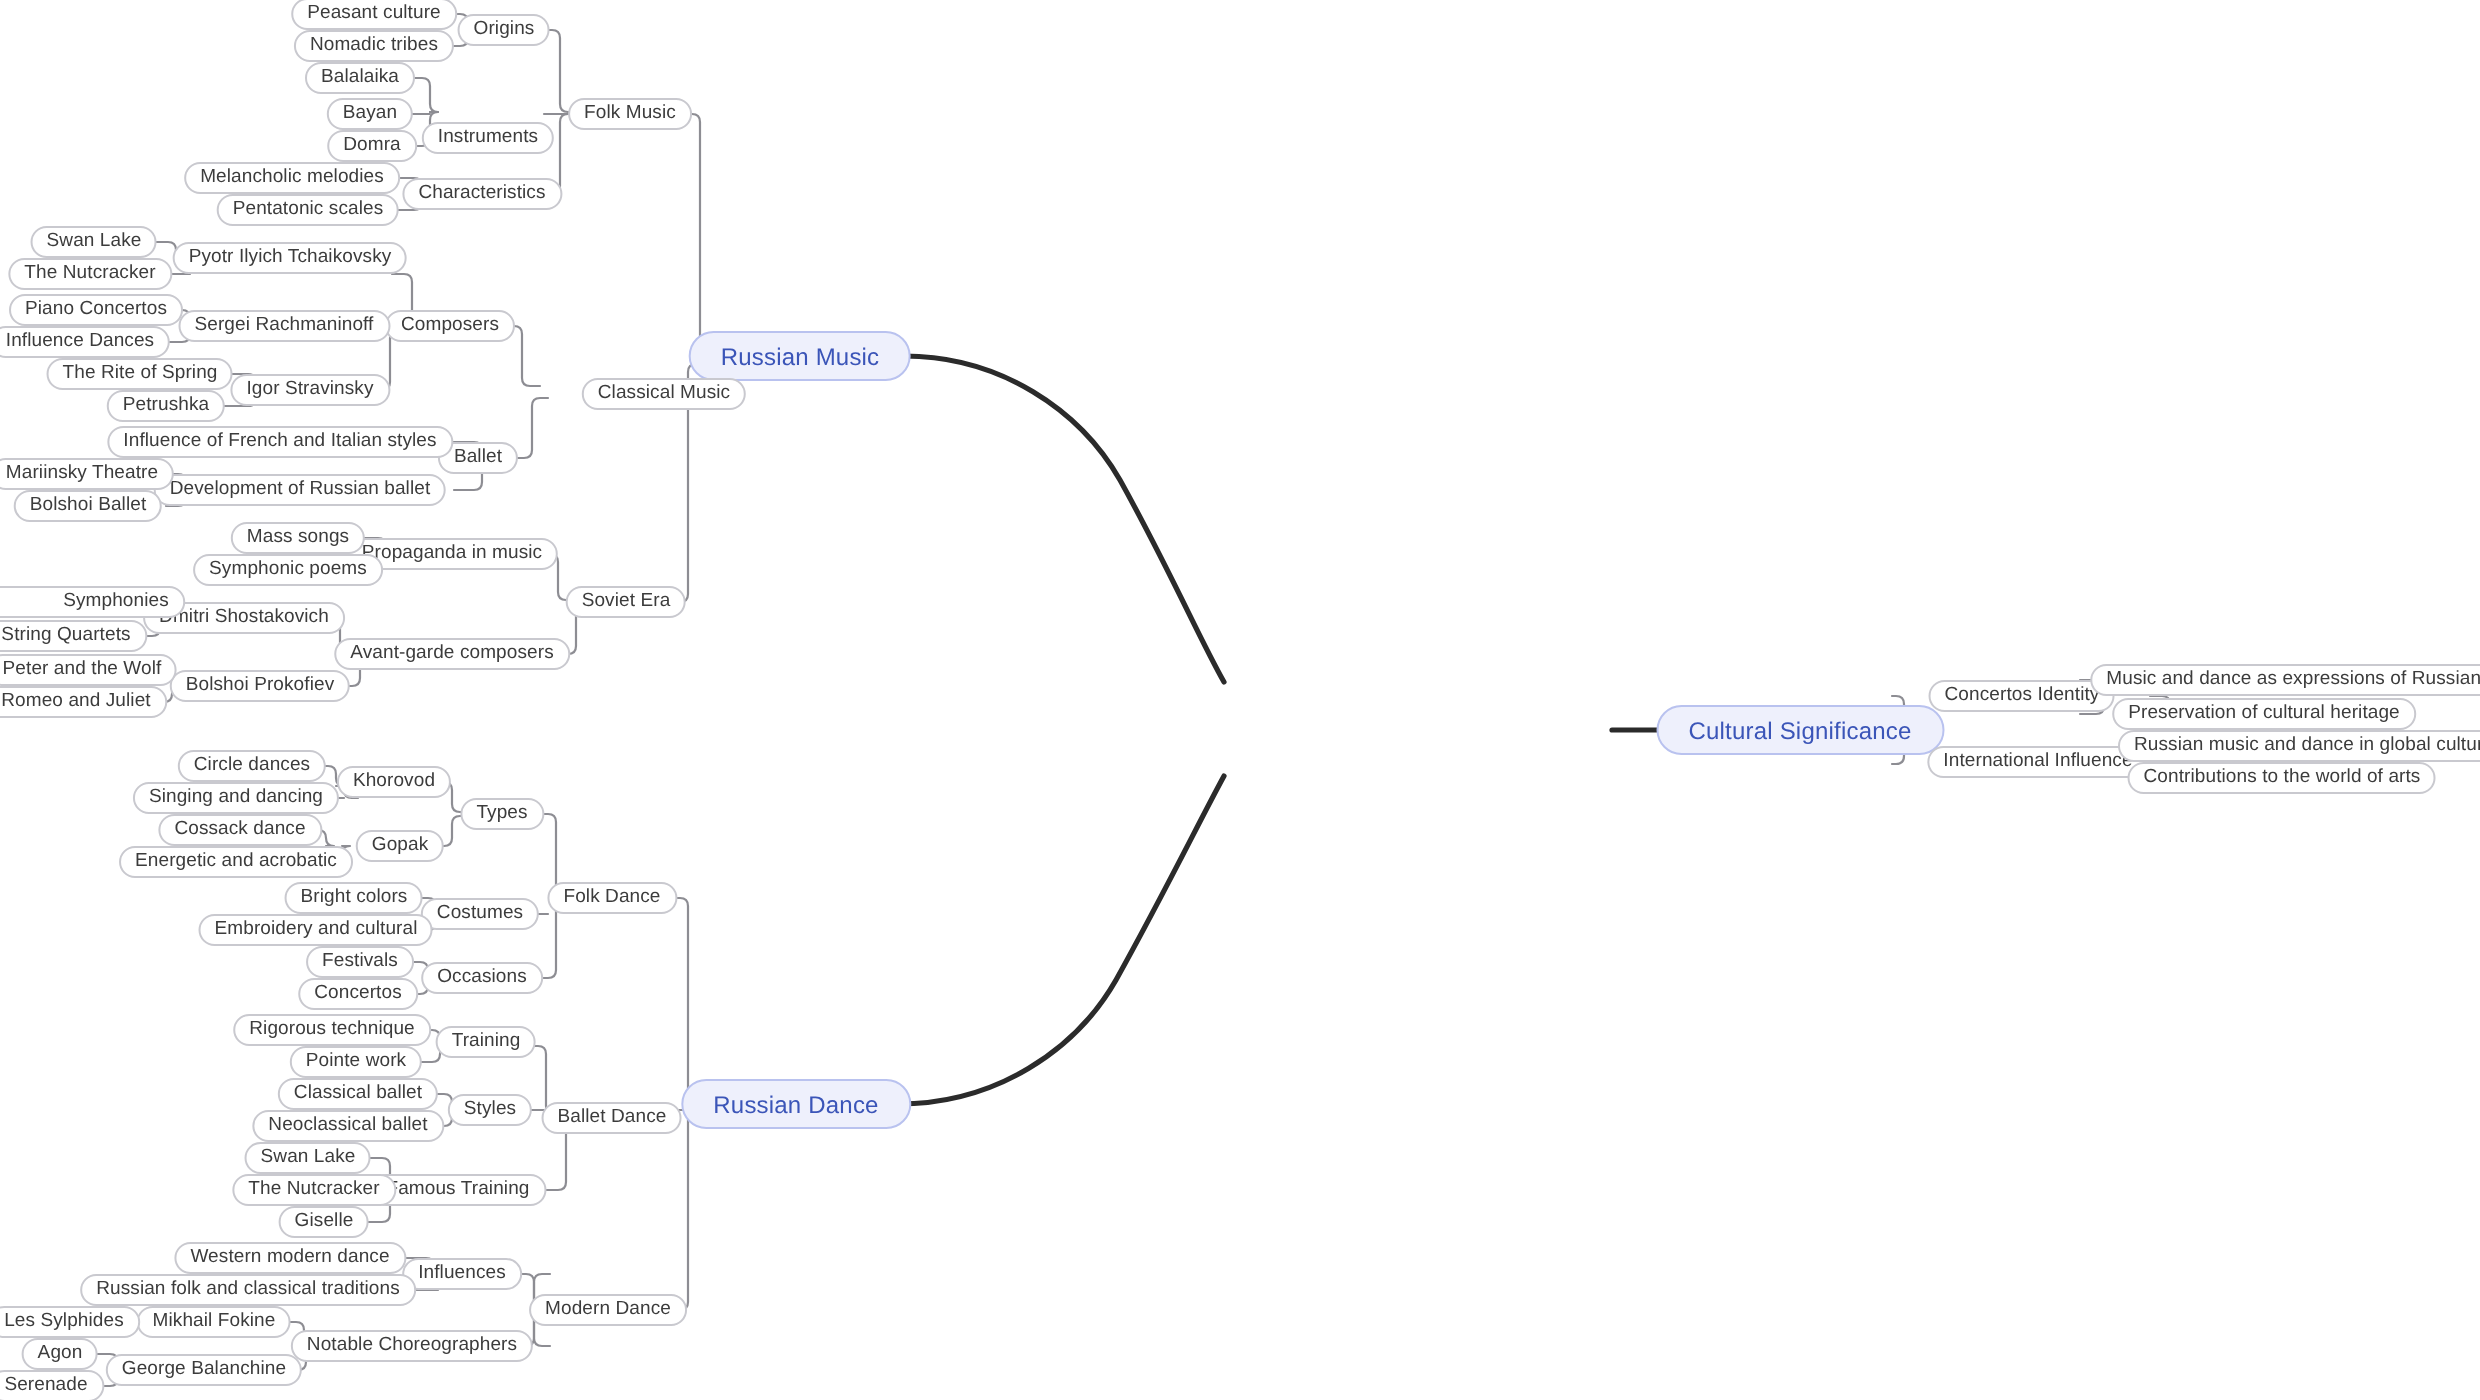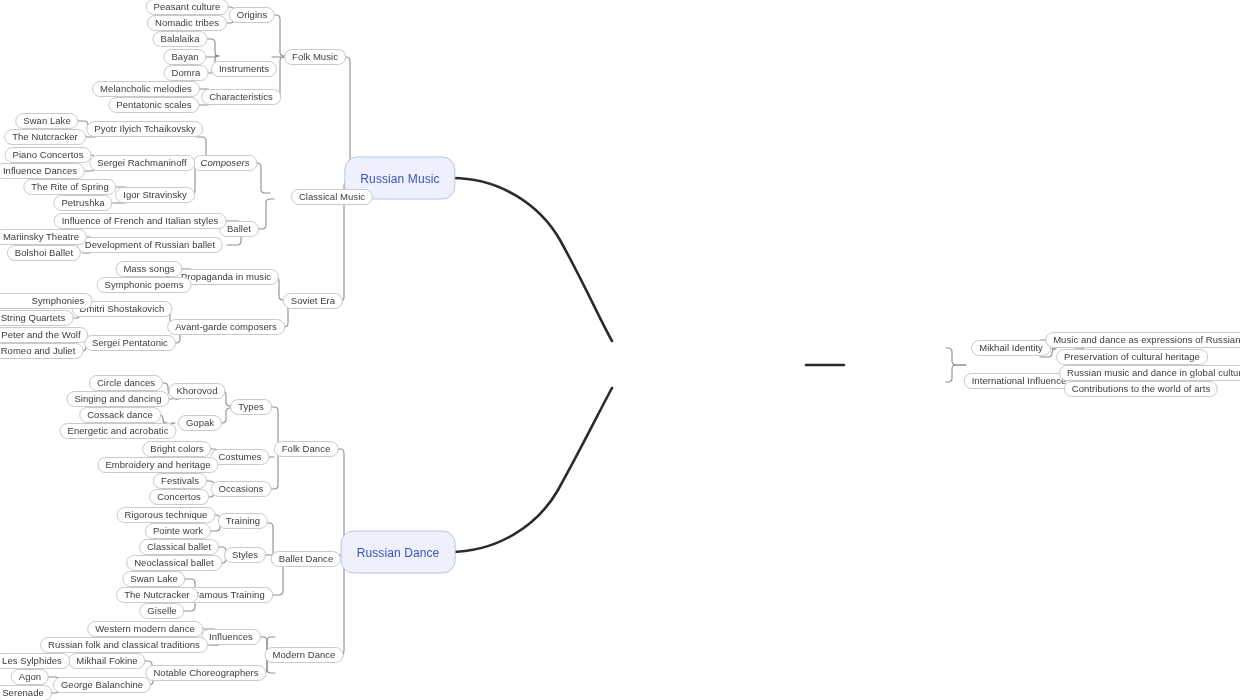--- a/index.html
+++ b/index.html
@@ -34,21 +34,21 @@
     letter-spacing:.05px;
   }
 
   
   .branch{
     background:#eef0fc;
     border:1px solid #b9c2ef;
     border-radius:13px;
     color:#3b55b8;
     font-size:12px;
-    height:43px;
+    height:25px;
     padding:0 15px;
     letter-spacing:.1px;
   }
 
   
   .root{
     background:#4661c5;
     border-radius:6px;
     color:#ffffff;
     font-size:14.5px;
@@ -196,20 +196,23 @@
     </g>
   </svg>
 
 
   <div class="node branch" style="left:400px;top:178px;">
     <span>Russian Music</span>
   </div>
   <div class="node branch" style="left:398px;top:552px;">
     <span>Russian Dance</span>
   </div>
+  <div class="node branch" style="left:900px;top:365px;">
+    <span>Cultural Significance</span>
+  </div>
 
   <div class="node pill" style="left:315px;top:57px;">
     <span>Folk Music</span>
     </div>
 
   <div class="node pill" style="left:252px;top:15px;">
     <span>Origins</span>
     </div>
   <div class="node pill" style="left:187px;top:7px;">
     <span>Peasant culture</span>
@@ -238,21 +241,21 @@
     <span>Melancholic melodies</span>
     </div>
   <div class="node pill" style="left:154px;top:105px;">
     <span>Pentatonic scales</span>
     </div>
 
   <div class="node pill" style="left:305px;top:197px;margin-left:27px;">
     <span>Classical Music</span>
     </div>
 
-  <div class="node pill" style="left:225px;top:163px;font-style:italic;">
+  <div class="node pill" style="left:225px;top:163px;">
     <span>Composers</span>
     </div>
 
   <div class="node pill" style="left:145px;top:129px;">
     <span>Pyotr Ilyich Tchaikovsky</span>
     </div>
   <div class="node pill" style="left:47px;top:121px;">
     <span>Swan Lake</span>
     </div>
   <div class="node pill" style="left:45px;top:137px;">
@@ -317,21 +320,21 @@
     <span>Dmitri Shostakovich</span>
     </div>
   <div class="node pill" style="left:38px;top:301px;padding-left:47px;">
     <span>Symphonies</span>
     </div>
   <div class="node pill" style="left:33px;top:318px;">
     <span>String Quartets</span>
     </div>
 
   <div class="node pill" style="left:130px;top:343px;">
-    <span>Sergei Pentatonic</span>
+    <span>Bolshoi Prokofiev</span>
     </div>
   <div class="node pill" style="left:41px;top:335px;">
     <span>Peter and the Wolf</span>
     </div>
   <div class="node pill" style="left:38px;top:351px;">
     <span>Romeo and Juliet</span>
     </div>
 
   <div class="node pill" style="left:306px;top:449px;">
     <span>Folk Dance</span>
@@ -361,21 +364,21 @@
     <span>Energetic and acrobatic</span>
     </div>
 
   <div class="node pill" style="left:240px;top:457px;">
     <span>Costumes</span>
     </div>
   <div class="node pill" style="left:177px;top:449px;">
     <span>Bright colors</span>
     </div>
   <div class="node pill" style="left:158px;top:465px;">
-    <span>Embroidery and heritage</span>
+    <span>Embroidery and cultural</span>
     </div>
 
   <div class="node pill" style="left:241px;top:489px;">
     <span>Occasions</span>
     </div>
   <div class="node pill" style="left:180px;top:481px;">
     <span>Festivals</span>
     </div>
   <div class="node pill" style="left:179px;top:497px;">
     <span>Concertos</span>
@@ -447,21 +450,21 @@
     <span>George Balanchine</span>
     </div>
   <div class="node pill" style="left:30px;top:677px;">
     <span>Agon</span>
     </div>
   <div class="node pill" style="left:23px;top:693px;">
     <span>Serenade</span>
     </div>
 
   <div class="node pill" style="left:1011px;top:348px;">
-    <span>Mikhail Identity</span>
+    <span>Concertos Identity</span>
     </div>
   <div class="node pill" style="left:1157px;top:340px;">
     <span>Music and dance as expressions of Russian soul</span>
     </div>
   <div class="node pill" style="left:1132px;top:357px;">
     <span>Preservation of cultural heritage</span>
     </div>
 
   <div class="node pill" style="left:1019px;top:381px;">
     <span>International Influence</span>

